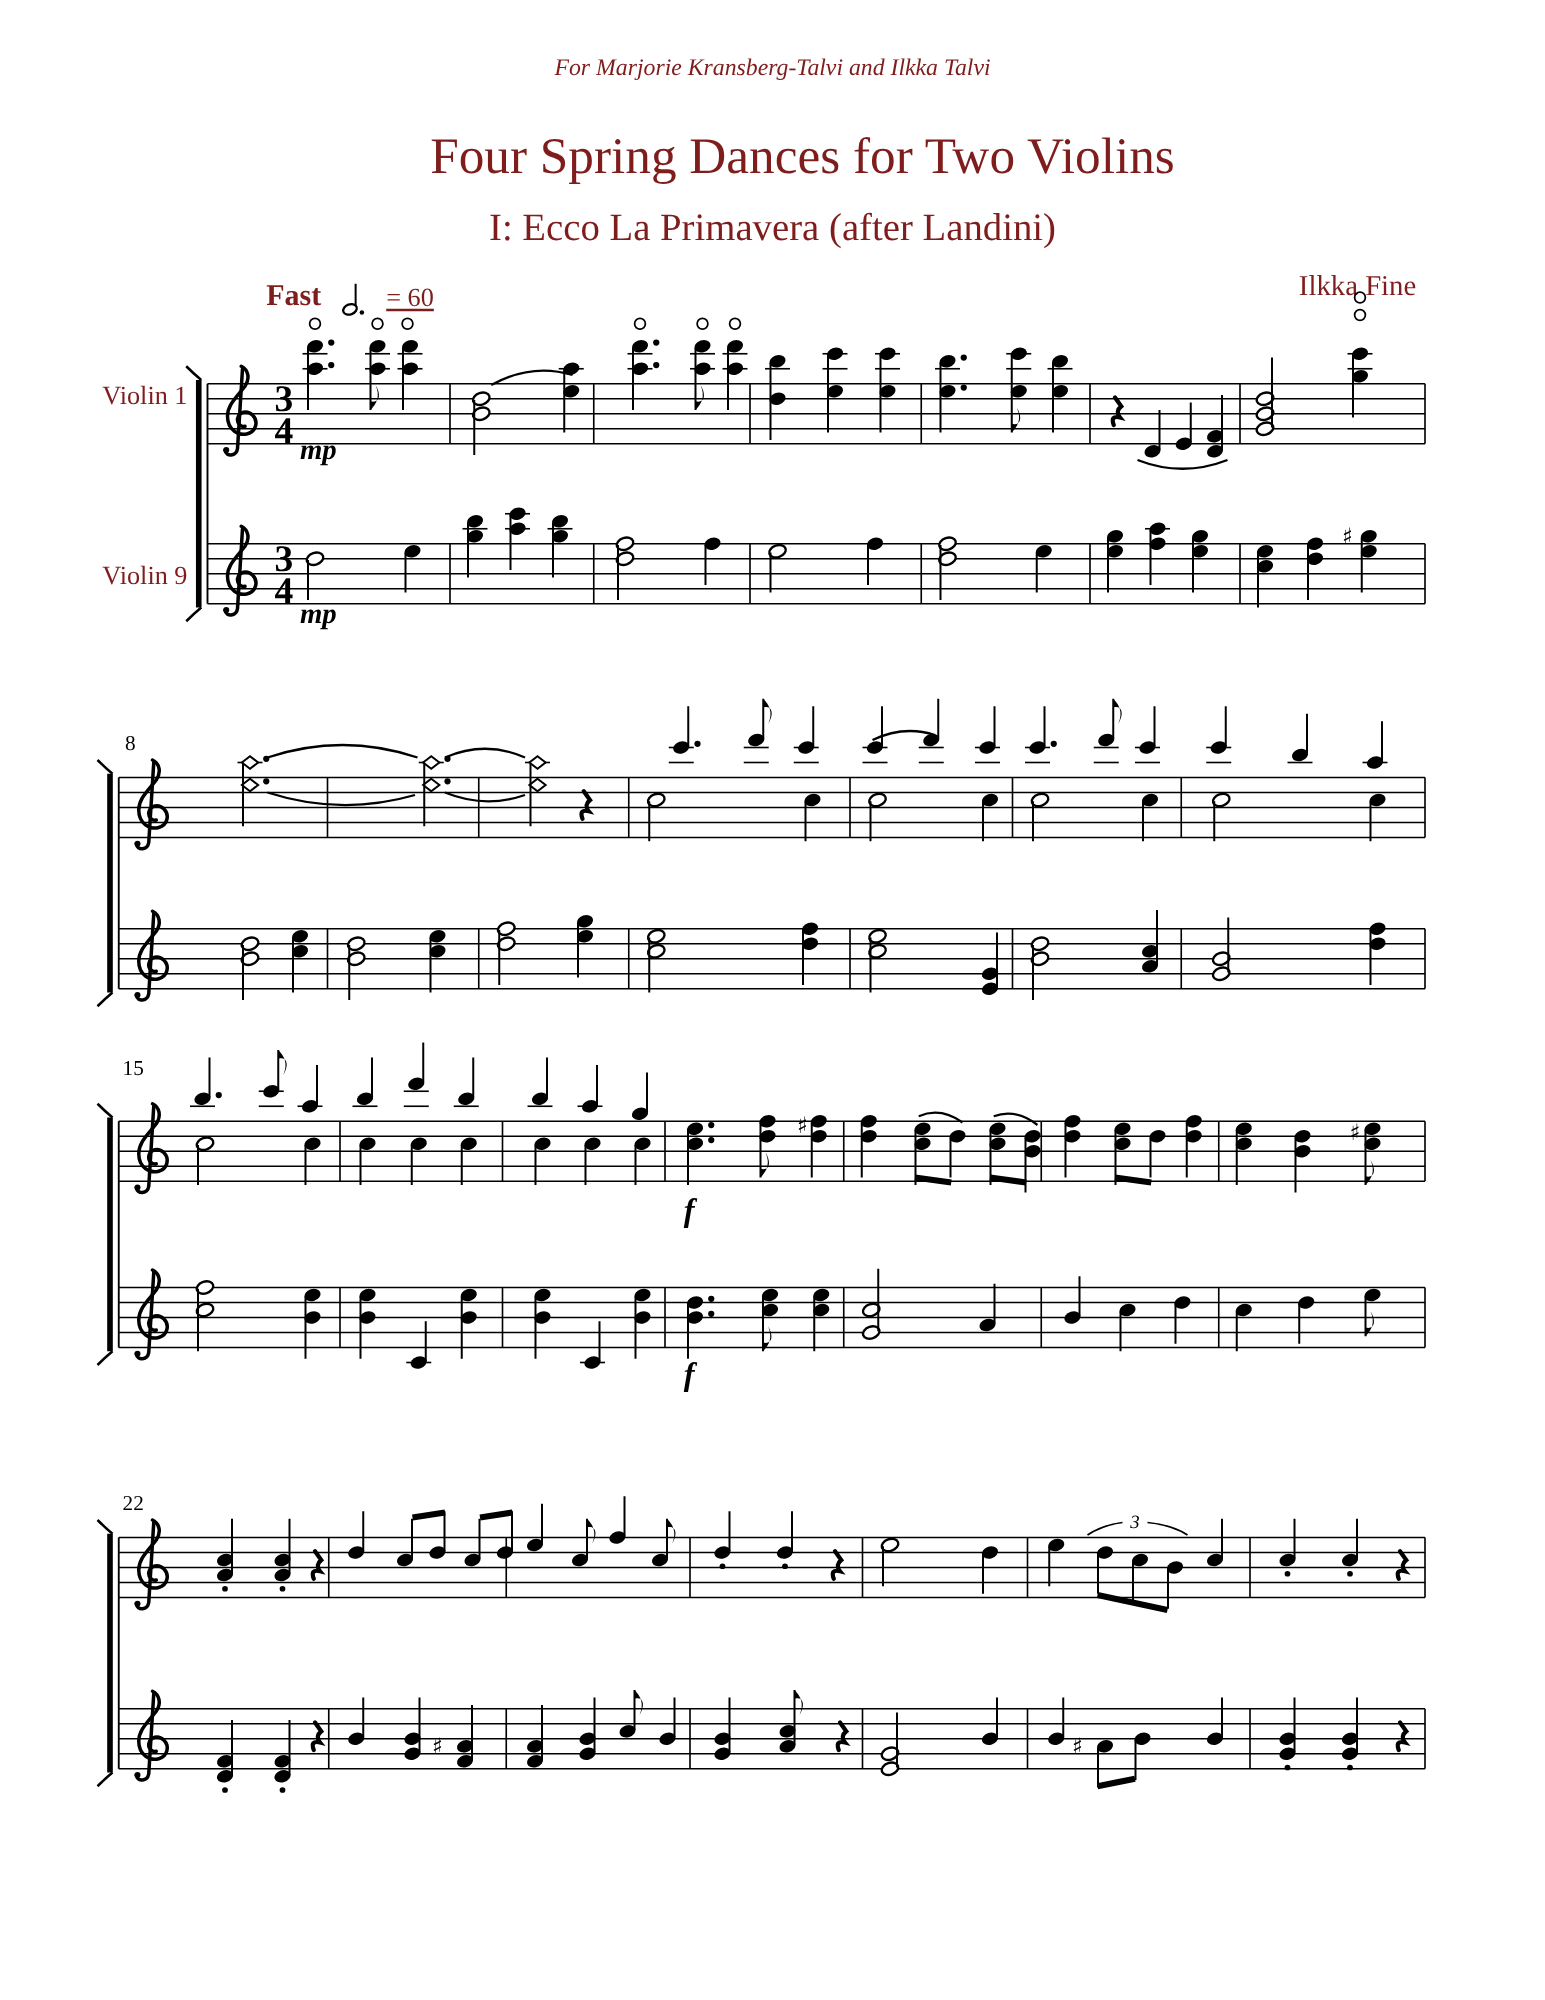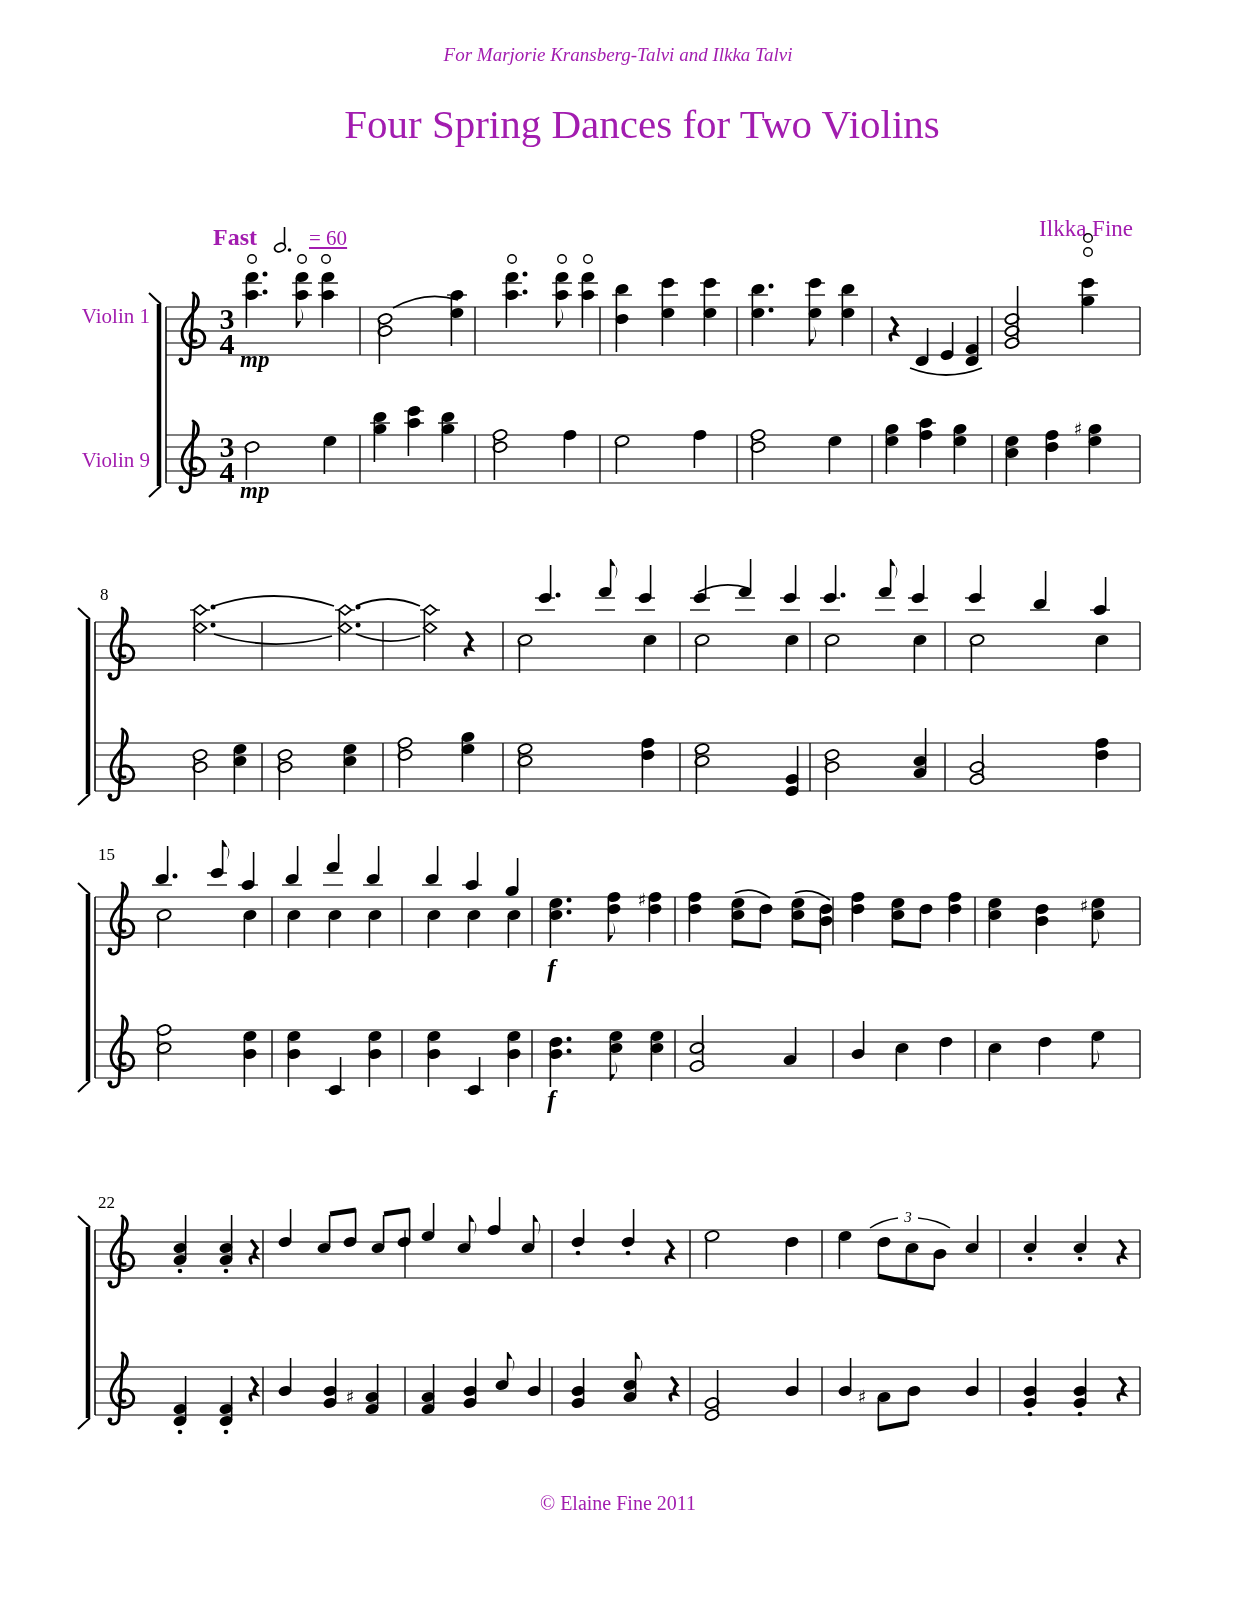--- a/index.html
+++ b/index.html
@@ -1,17 +1,17 @@
 <!DOCTYPE html>
 <html><head>
 <meta charset="utf-8">
 <style>
   html,body{margin:0;padding:0;background:#fff;}
   #page{position:relative;width:1236px;height:1600px;background:#ffffff;overflow:hidden;
-        font-family:"Liberation Serif", serif;color:#a21caf;}
+        font-family:"Liberation Serif", serif;color:#7f1d1d;}
   .ctext{position:absolute;left:0;width:1236px;text-align:center;}
   #dedication{top:44px;font-style:italic;font-size:19px;}
   #title{top:100px;font-size:41px;margin-left:24px;}
   #movement{top:164px;font-size:31px;}
   #composer{position:absolute;top:216px;right:103px;font-size:23px;}
   #tempo{position:absolute;top:224px;left:213px;font-size:22px;display:flex;align-items:flex-start;gap:16px;}
   #tempo .word{font-weight:bold;font-size:24px;}
   #tempo .eq{font-size:21px;padding-top:2px;text-decoration:underline;}
   .vlabel{position:absolute;left:58px;width:92px;text-align:right;font-size:21px;}
   #violin1-label{top:304px;}
@@ -19,20 +19,21 @@
   #footer{top:1492px;font-size:20px;}
   svg text{font-family:"Liberation Serif", serif;}
   svg text.acc{font-family:"DejaVu Sans", sans-serif;}
 </style>
 </head>
 <body>
 
 <div id="page">
   <div id="dedication" class="ctext">For Marjorie Kransberg-Talvi and Ilkka Talvi</div>
   <div id="title" class="ctext">Four Spring Dances for Two Violins</div>
+  <div id="movement" class="ctext">I: Ecco La Primavera (after Landini)</div>
   <div id="composer">Ilkka Fine</div>
   <div id="tempo">
     <span class="word">Fast</span>
     <span>
       <svg width="20" height="30" viewBox="0 0 20 30">
         <line x1="11.5" y1="3" x2="11.5" y2="23" stroke="#000" stroke-width="1.6"></line>
         <ellipse cx="7" cy="23.5" rx="5.6" ry="4" fill="#fff" stroke="#000" stroke-width="1.8" transform="rotate(-20 7 23.5)"></ellipse>
         <circle cx="16.5" cy="26" r="1.8" fill="#000"></circle>
       </svg>
     </span>
@@ -1143,14 +1144,13 @@
           <path d="M 870 1228 Q 882 1220 898 1218" fill="none" stroke="#000000" stroke-width="1.4"></path>
           <path d="M 918 1218 Q 938 1220 950 1228" fill="none" stroke="#000000" stroke-width="1.4"></path>
         </g>
       </g>
       <text x="240" y="367" font-size="23" font-weight="bold" font-style="italic" fill="#000000">mp</text>
       <text x="240" y="498" font-size="23" font-weight="bold" font-style="italic" fill="#000000">mp</text>
       <text x="547" y="977" font-size="26" font-weight="bold" font-style="italic" fill="#000000">f</text>
       <text x="547" y="1108" font-size="26" font-weight="bold" font-style="italic" fill="#000000">f</text>
     </svg>
 
-  <div id="footer" class="ctext">© Elaine Fine 2011</div>
 </div>
 
 </body></html>

